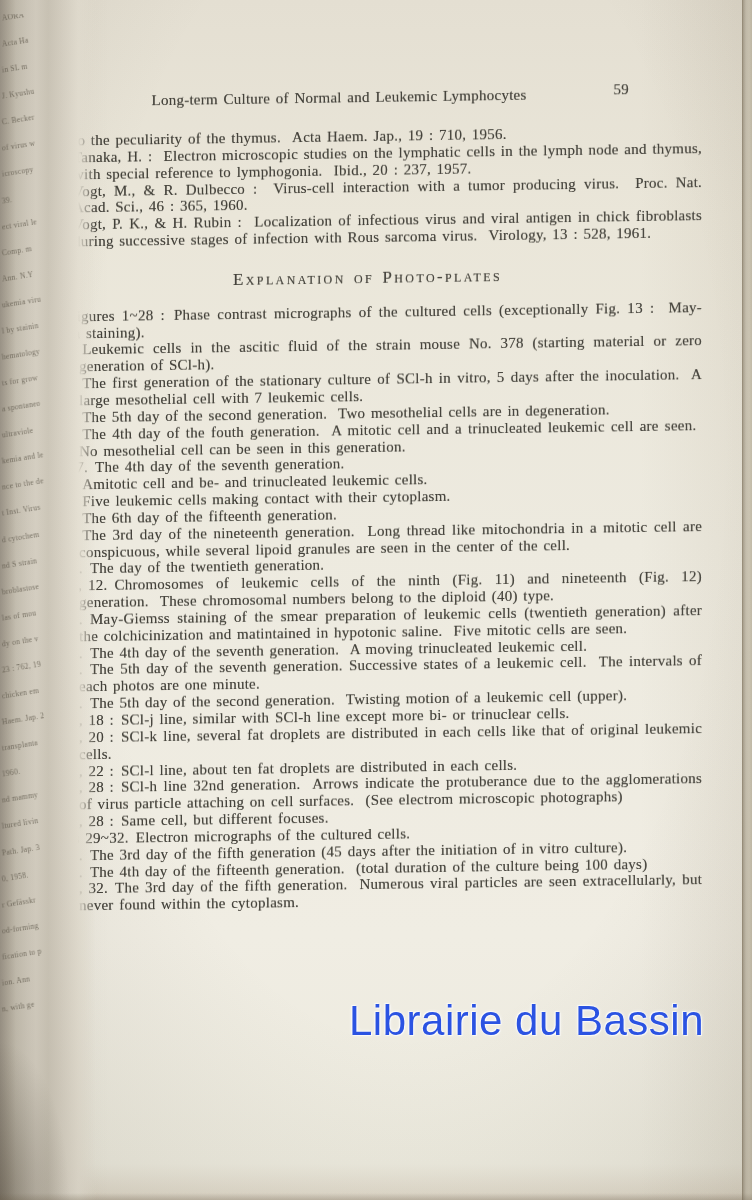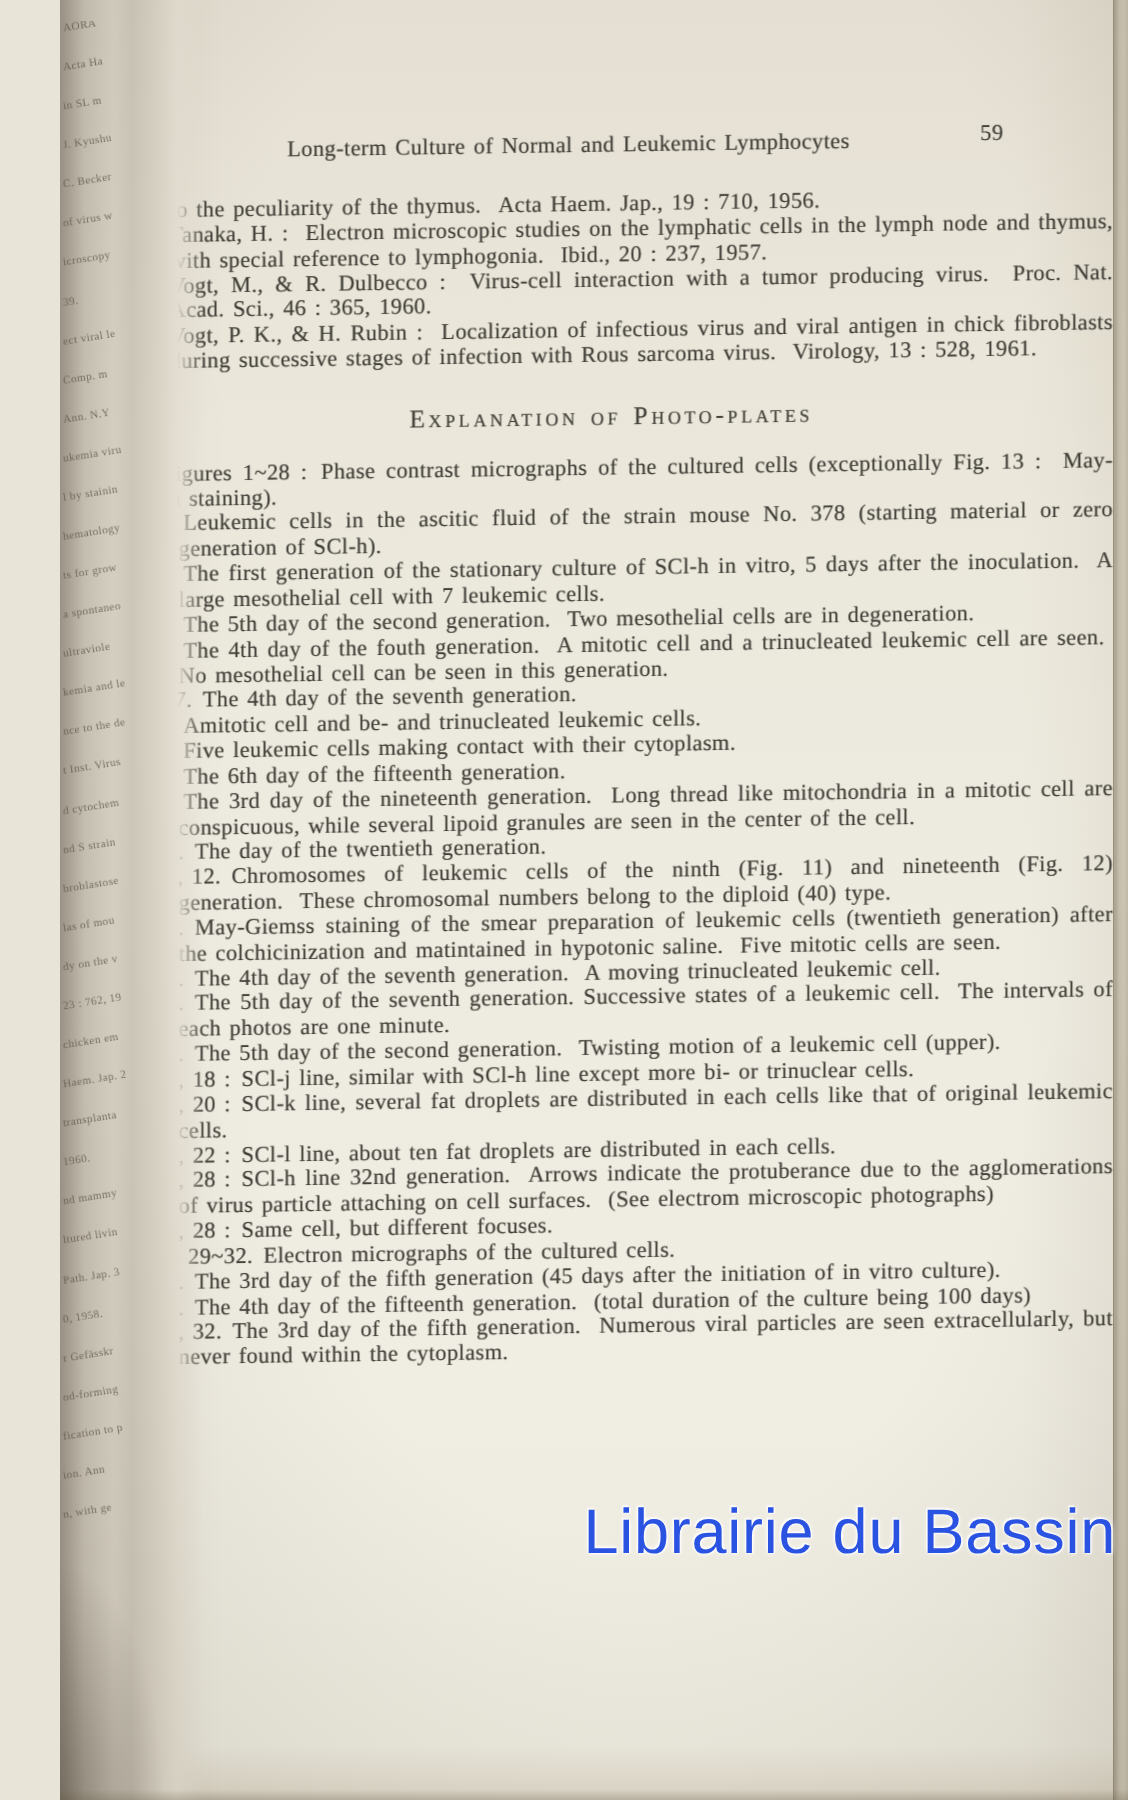--- a/index.html
+++ b/index.html
@@ -1,20 +1,20 @@
 <!DOCTYPE html>
 <html><head>
 <meta charset="utf-8">
 <style>
   html,body{margin:0;padding:0;}
   body{
     width:752px;height:1200px;position:relative;overflow:hidden;
     background:#e9e4d8;font-family:"Liberation Serif", serif;
   }
-  .photo{position:absolute;inset:0;margin-left:40px;}
+  .photo{position:absolute;inset:0;}
 
   
   .page{
     position:absolute;left:0;top:0;width:744px;height:1200px;
     background:
       linear-gradient(90deg, rgba(125,110,88,.16) 0px, rgba(125,110,88,.05) 60px, rgba(0,0,0,0) 110px),
       linear-gradient(90deg, rgba(0,0,0,0) 86%, rgba(150,135,110,.10) 99%),
       linear-gradient(180deg,#e4dfd2 0%,#eae6d9 18%,#edeadf 45%,#f0ede3 78%,#eceade 97%,#ddd6c7 100%);
   }
   

